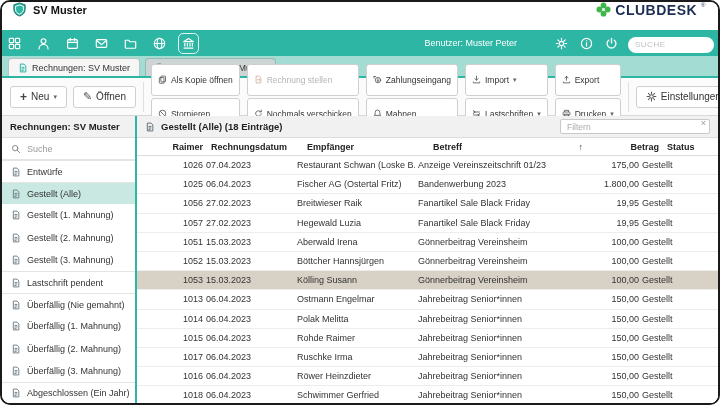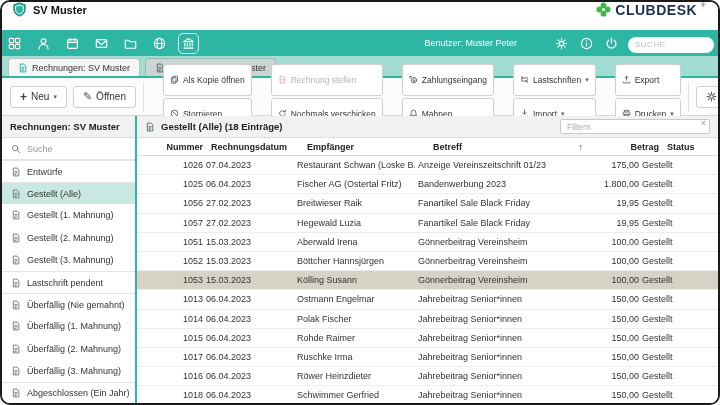--- a/index.html
+++ b/index.html
@@ -32,21 +32,21 @@
   .tab.active { background:#f6f6f6; border-color:#b5c5c1; }
   .tab.active .tico { color:var(--teal); }
 
   
   .toolbar { height:38px; flex:none; background:#fbfbfb; border-bottom:1px solid #d8d8d8; display:flex; align-items:center; padding:0 8px; gap:7px; }
   .tgroup { display:flex; flex-direction:column; gap:2px; }
   .tgroup.row { flex-direction:row; gap:6px; align-items:center; }
   .vsep { width:1px; height:30px; background:#e0e0e0; flex:none; }
   .btn { display:inline-flex; align-items:center; gap:4px; border:1px solid #cfcfcf; border-radius:3px; background:#fff; color:#333; cursor:pointer; white-space:nowrap; font-family:inherit; }
   .btn-lg { height:22px; padding:0 9px; font-size:10px; }
-  .btn-sm { height:32px; padding:0 6px; font-size:8.5px;margin-left:12px; }
+  .btn-sm { height:32px; padding:0 6px; font-size:8.5px; }
   .btn .bico { display:inline-flex; color:#555; }
   .btn .caret { font-size:7px; color:#666; }
   .btn.disabled { color:#b5b5b5; }
   .btn.disabled .bico { color:#d3a9a0; }
   .plus-glyph { font-size:12px; font-weight:bold; color:#444; line-height:1; }
   .pencil-glyph { font-size:11px; color:#555; line-height:1; }
 
   
   .content { flex:1; display:flex; min-height:0; }
 
@@ -281,36 +281,36 @@
               <path d="M6 1.4 a3.1 3.1 0 0 1 3.1 3.1 v2.2 l1.2 1.8 H1.7 l1.2 -1.8 V4.5 A3.1 3.1 0 0 1 6 1.4 Z"></path>
               <path d="M4.9 10.2 a1.15 1.15 0 0 0 2.2 0"></path>
             </svg>
           </span>
         <span>Mahnen</span>
       </button>
     </div>
     <div class="tgroup">
       <button class="btn btn-sm">
         <span class="bico">
+            <svg viewBox="0 0 12 12" width="9" height="9" fill="none" stroke="currentColor" stroke-width="1.1" stroke-linecap="round" stroke-linejoin="round">
+              <path d="M6 1.5 v5.3 M3.9 4.8 L6 7 L8.1 4.8"></path>
+              <path d="M1.8 9.3 v1.2 h8.4 V9.3"></path>
+            </svg>
+          </span>
+        <span>Import</span>
+        <span class="caret">▾</span>
+      </button>
+      <button class="btn btn-sm">
+        <span class="bico">
             <svg viewBox="0 0 12 12" width="9" height="9" fill="none" stroke="currentColor" stroke-width="1.1" stroke-linecap="round">
               <path d="M2 4 h8 M4 4 L2 6 M4 4 L2 2"></path>
               <path d="M10 8 h-8 M8 8 l2 2 M8 8 l2 -2"></path>
             </svg>
           </span>
         <span>Lastschriften</span>
-        <span class="caret">▾</span>
-      </button>
-      <button class="btn btn-sm">
-        <span class="bico">
-            <svg viewBox="0 0 12 12" width="9" height="9" fill="none" stroke="currentColor" stroke-width="1.1" stroke-linecap="round" stroke-linejoin="round">
-              <path d="M6 1.5 v5.3 M3.9 4.8 L6 7 L8.1 4.8"></path>
-              <path d="M1.8 9.3 v1.2 h8.4 V9.3"></path>
-            </svg>
-          </span>
-        <span>Import</span>
         <span class="caret">▾</span>
       </button>
     </div>
     <div class="tgroup">
       <button class="btn btn-sm">
         <span class="bico">
             <svg viewBox="0 0 12 12" width="9" height="9" fill="none" stroke="currentColor" stroke-width="1.1" stroke-linecap="round" stroke-linejoin="round">
               <path d="M6 7 V1.7 M3.9 3.9 L6 1.7 L8.1 3.9"></path>
               <path d="M1.8 9.3 v1.2 h8.4 V9.3"></path>
             </svg>
@@ -491,21 +491,21 @@
         <span class="main-title">Gestellt (Alle) (18 Einträge)</span>
         <span class="mh-spacer"></span>
         <span class="filter-wrap">
           <input type="text" placeholder="Filtern" style="">
           <span class="filter-clear">×</span>
         </span>
       </div>
 
       <div class="table">
         <div class="thead">
-          <div class="c-nummer">Nummer</div>
+          <div class="c-nummer">Raimer</div>
           <div class="c-datum">Rechnungsdatum</div>
           <div class="c-empf">Empfänger</div>
           <div class="c-betreff">
             <span>Betreff</span>
             <span class="sort-arrow">↑</span>
           </div>
           <div class="c-betrag">Betrag</div>
           <div class="c-status">Status</div>
         </div>
         <div style="display:flex;flex-direction:column;flex:1;min-height:0;overflow:hidden;">
@@ -578,21 +578,21 @@
               <div class="c-datum">06.04.2023</div>
               <div class="c-empf">Ostmann Engelmar</div>
               <div class="c-betreff">Jahrebeitrag Senior*innen</div>
               <div class="c-betrag">150,00</div>
               <div class="c-status">Gestellt</div>
             </div>
 
             <div class="trow">
               <div class="c-nummer">1014</div>
               <div class="c-datum">06.04.2023</div>
-              <div class="c-empf">Polak Fischer</div>
+              <div class="c-empf">Polak Melitta</div>
               <div class="c-betreff">Jahrebeitrag Senior*innen</div>
               <div class="c-betrag">150,00</div>
               <div class="c-status">Gestellt</div>
             </div>
 
             <div class="trow">
               <div class="c-nummer">1015</div>
               <div class="c-datum">06.04.2023</div>
               <div class="c-empf">Rohde Raimer</div>
               <div class="c-betreff">Jahrebeitrag Senior*innen</div>

